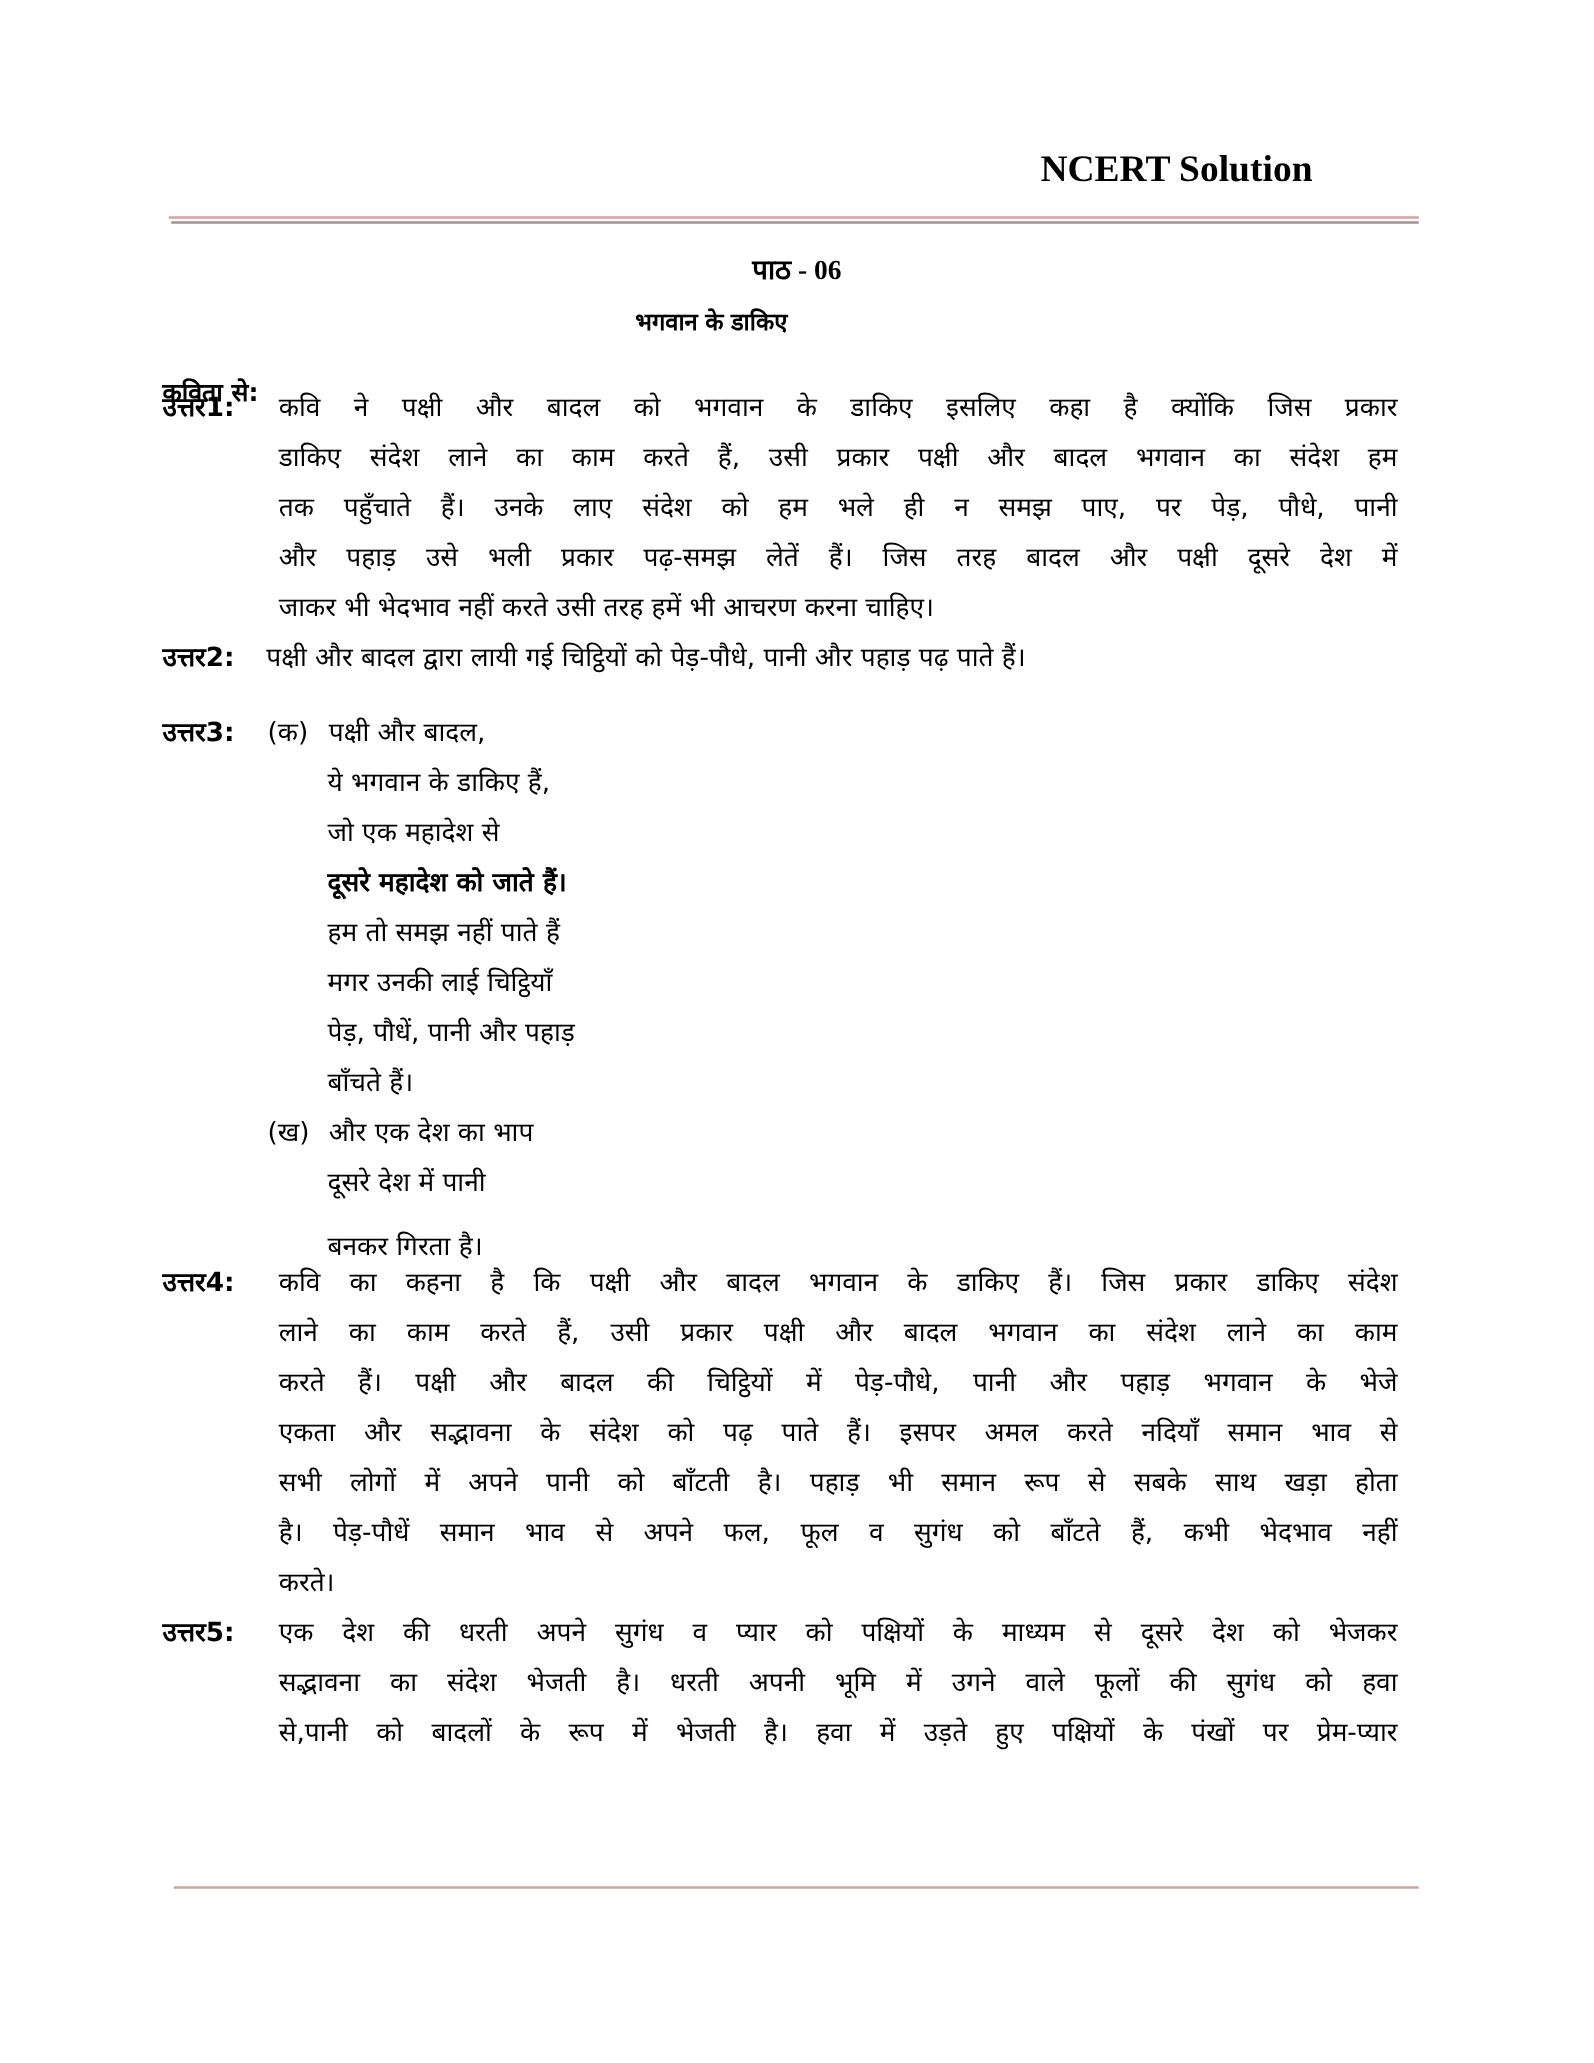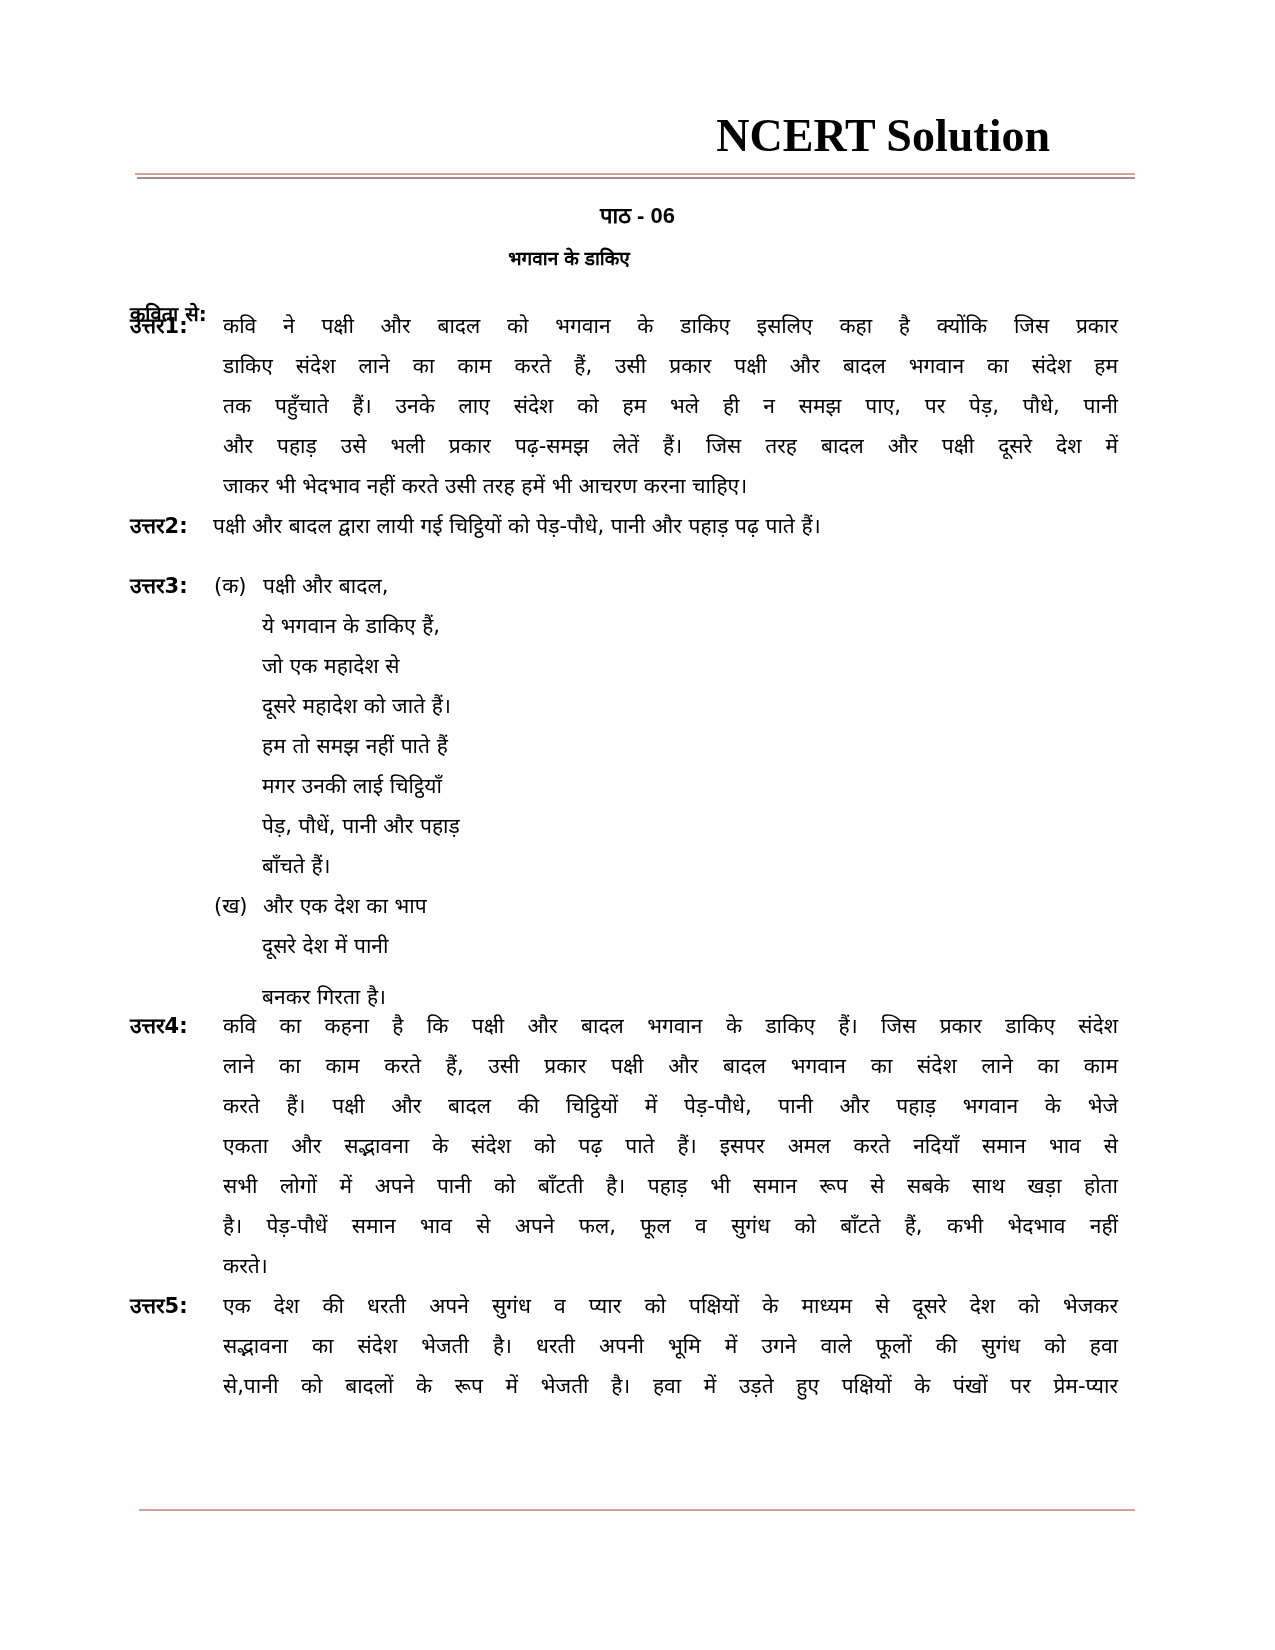--- a/index.html
+++ b/index.html
@@ -14,21 +14,21 @@
       overflow: hidden;
       font-family: "DejaVu Sans", sans-serif;
       color: #000;
     }
     .header-title {
       position: absolute;
       right: 225px;
       top: 108px;
       font-family: "Liberation Serif", "DejaVu Serif", serif;
       font-weight: bold;
-      font-size: 46px;
+      font-size: 30px;
       letter-spacing: 0px;
       line-height: 56px;
       white-space: nowrap;
     }
     .rule-top-1 {
       position: absolute;
       left: 135px;
       width: 1000px;
       top: 173px;
       height: 2px;
@@ -52,21 +52,21 @@
     }
     .lesson-no {
       position: absolute;
       left: 0;
       width: 1275px;
       text-align: center;
       top: 200px;
       font-weight: bold;
       font-size: 22px;
       line-height: 32px;
-      font-family: Liberation Sans, sans-serif;
+      font-family: Liberation Serif, serif;
     }
     .lesson-title {
       position: absolute;
       left: 0;
       width: 1138px;
       text-align: center;
       top: 243px;
       font-weight: bold;
       font-size: 19px;
       line-height: 30px;
@@ -139,21 +139,21 @@
   <div class="label" style="top:510px">उत्तर2:</div>
   <div class="line" style="top:510px; left:213px;text-align:right;">पक्षी और बादल द्वारा लायी गई चिट्ठियों को पेड़-पौधे, पानी और पहाड़ पढ़ पाते हैं।</div>
 </div>
 
 <div>
   <div class="label" style="top:570px">उत्तर3:</div>
   <div class="sub-marker" style="top:570px; left:214px;">(क)</div>
   <div class="line" style="top:570px; left:263px;">पक्षी और बादल,</div>
   <div class="line poem" style="top:610px; left:262px;">ये भगवान के डाकिए हैं,</div>
   <div class="line poem" style="top:650px; left:262px;">जो एक महादेश से</div>
-  <div class="line poem" style="top:690px; left:262px;">दूसरे महादेश को जाते हैं।</div>
+  <div class="line poem" style="top:690px; left:262px;font-weight:bold;">दूसरे महादेश को जाते हैं।</div>
   <div class="line poem" style="top:730px; left:262px;">हम तो समझ नहीं पाते हैं</div>
   <div class="line poem" style="top:770px; left:262px;">मगर उनकी लाई चिट्ठियाँ</div>
   <div class="line poem" style="top:810px; left:262px;">पेड़, पौधें, पानी और पहाड़</div>
   <div class="line poem" style="top:850px; left:262px;">बाँचते हैं।</div>
 
   <div class="sub-marker" style="top:890px; left:214px;">(ख)</div>
   <div class="line" style="top:890px; left:263px;">और एक देश का भाप</div>
   <div class="line poem" style="top:930px; left:262px;">दूसरे देश में पानी</div>
   <div class="line poem" style="top:970px; left:262px;margin-top:11px;">बनकर गिरता है।</div>
 </div>

